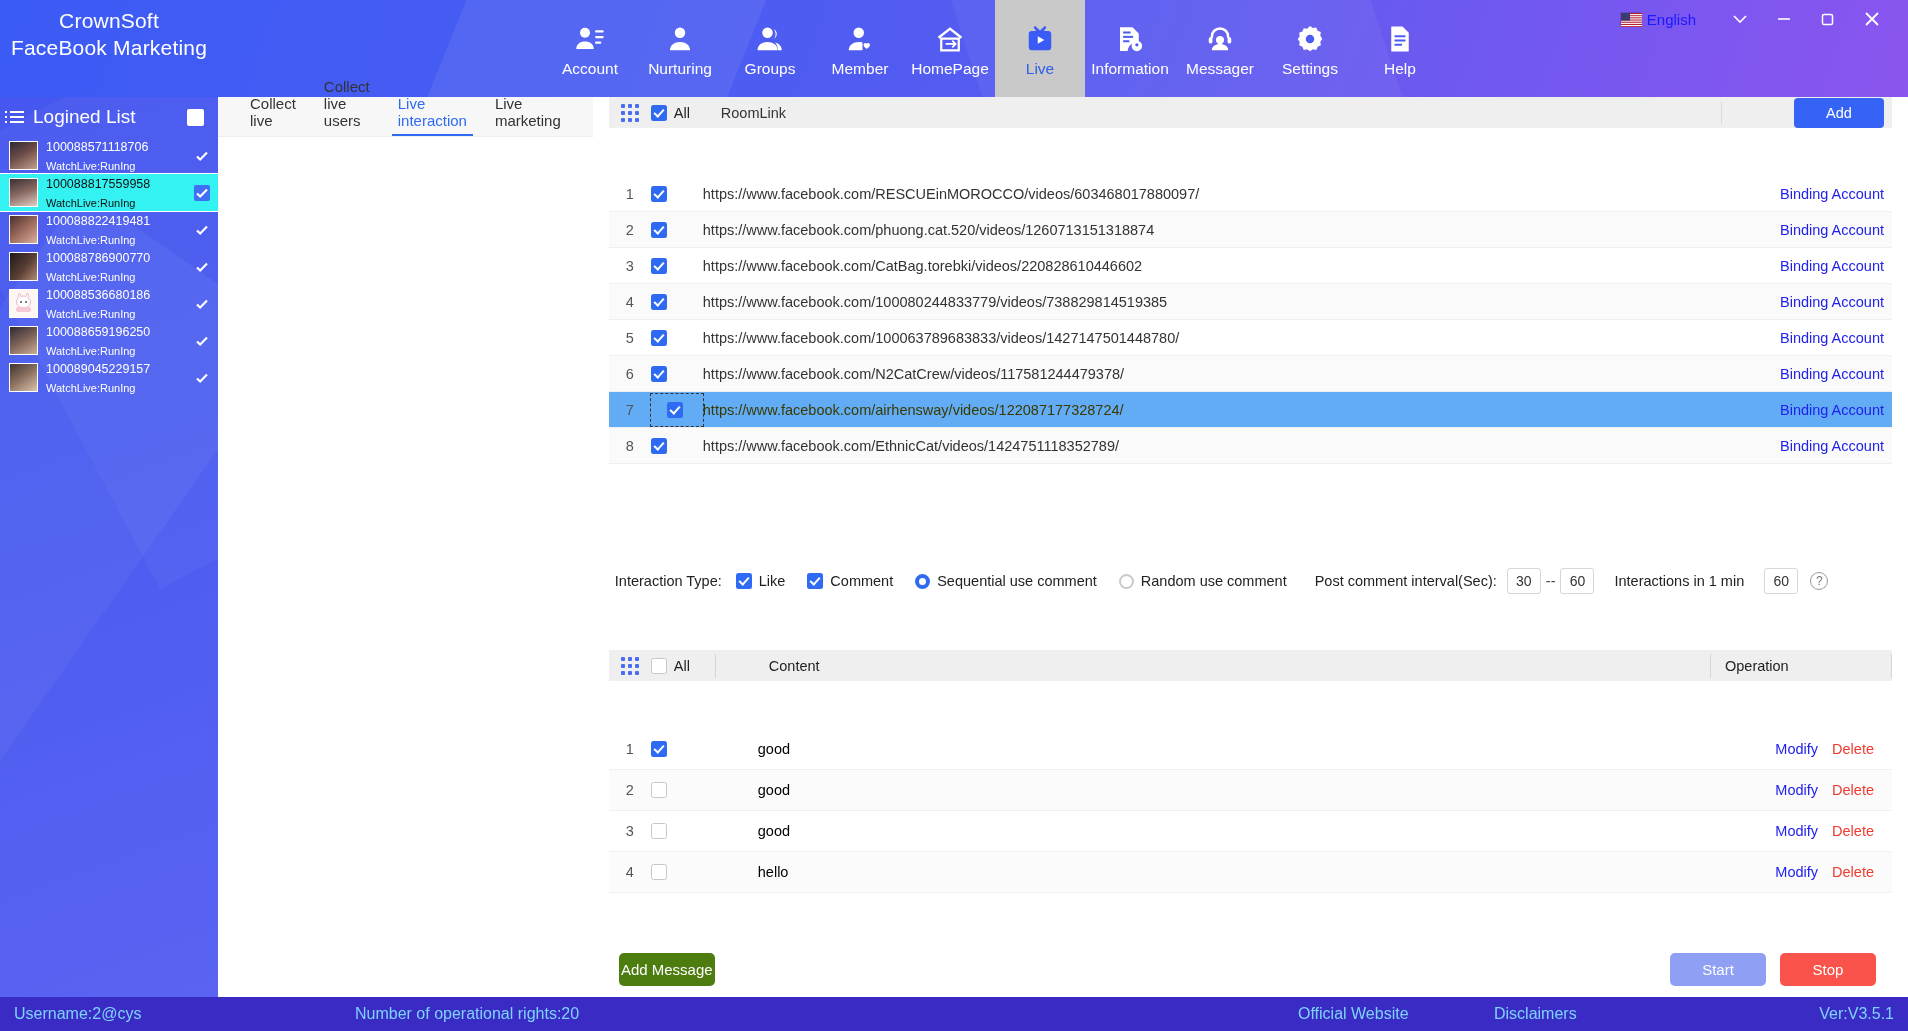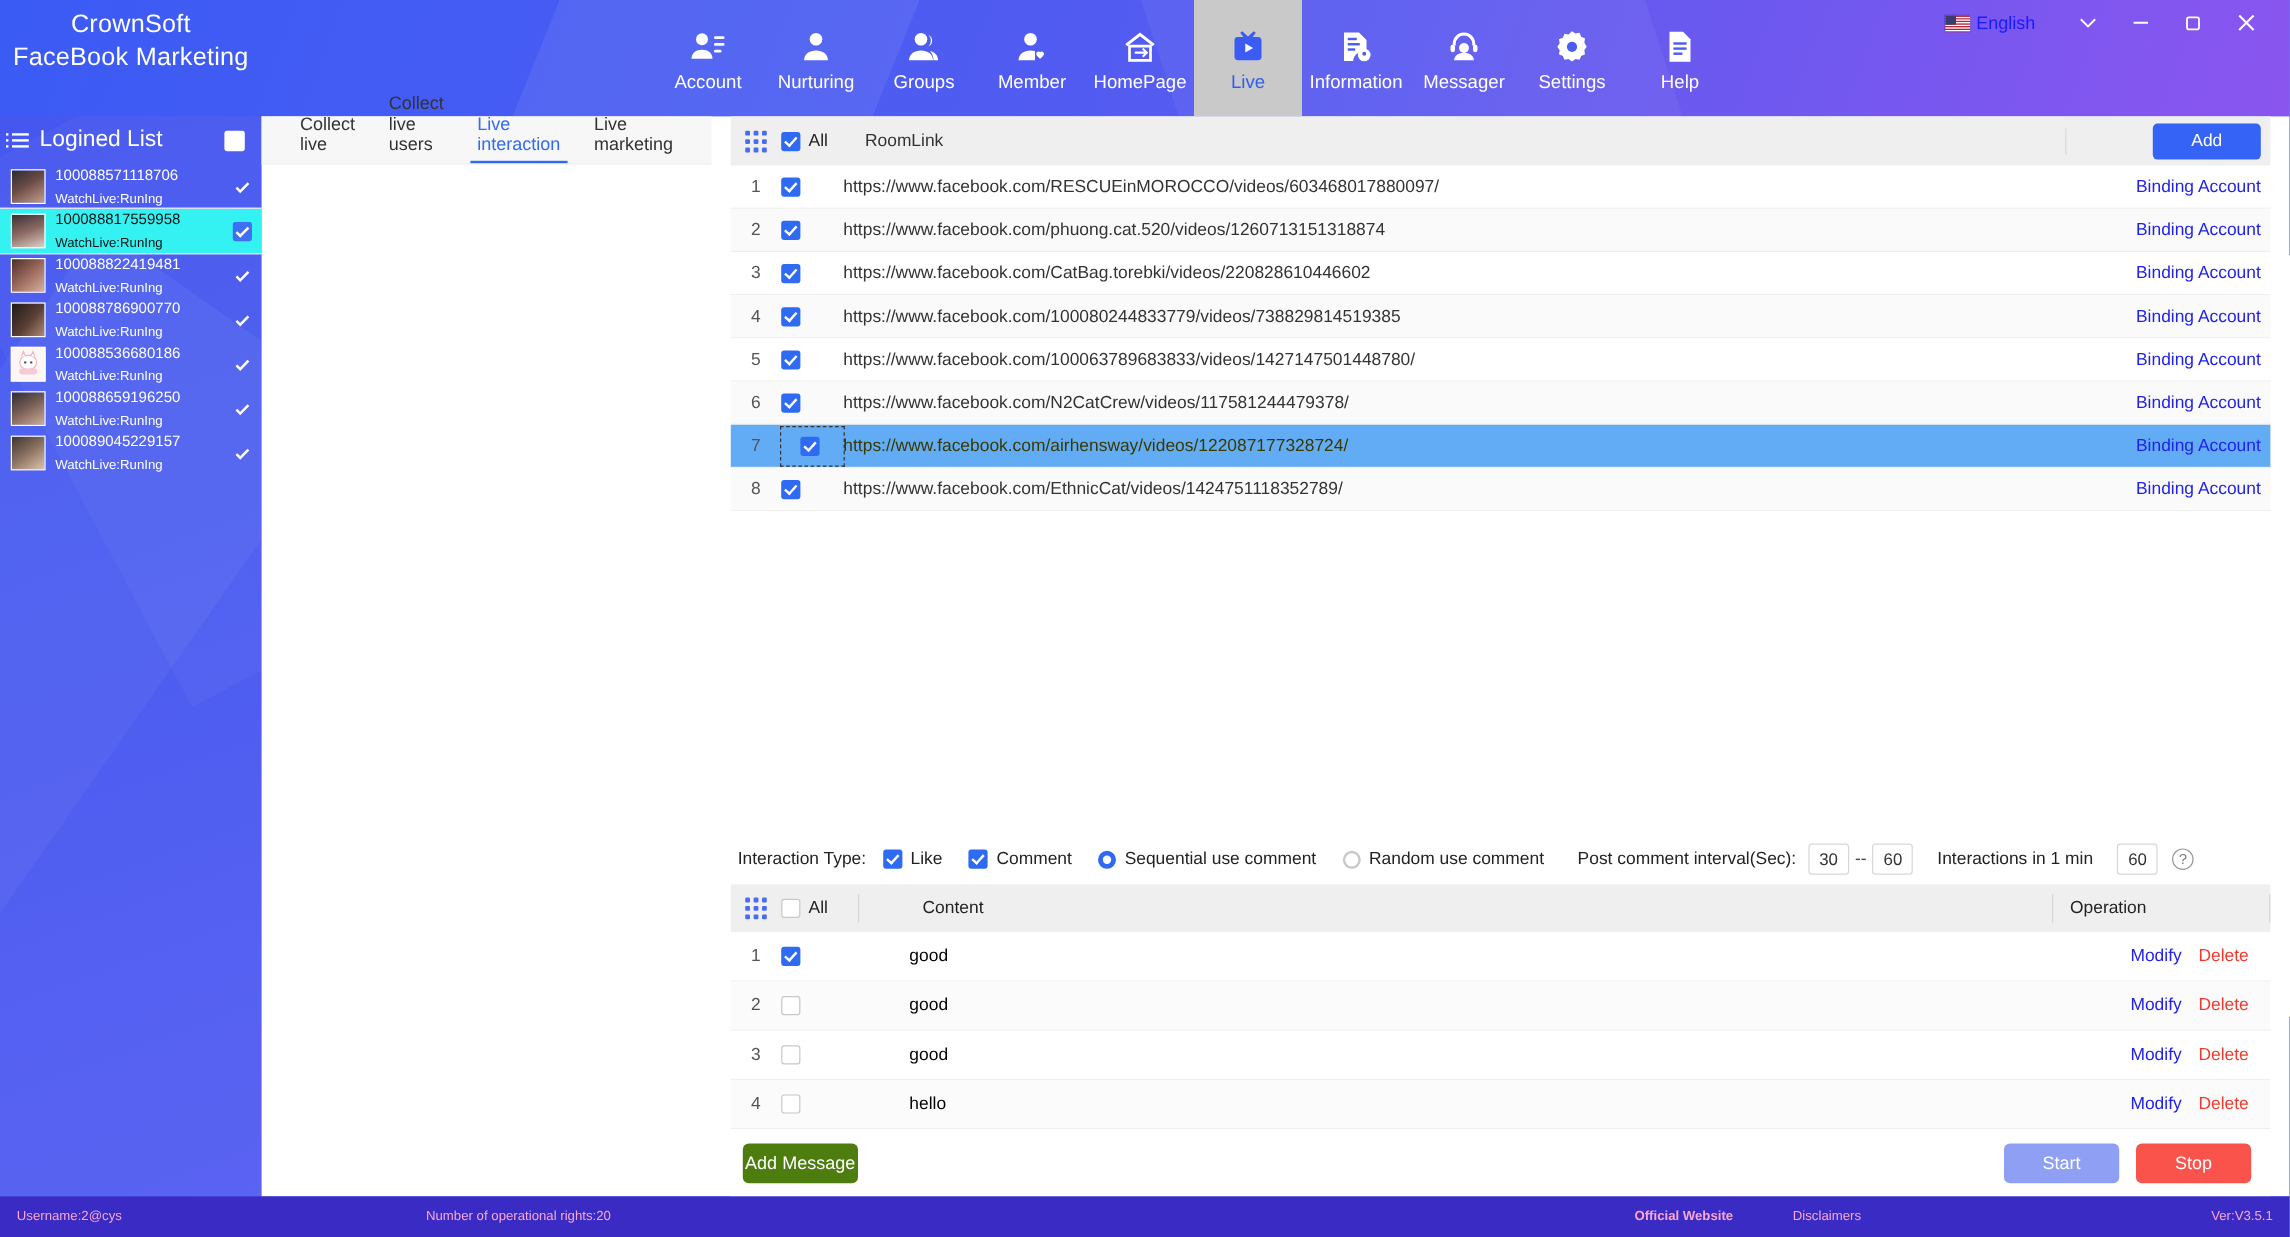--- a/index.html
+++ b/index.html
@@ -127,21 +127,21 @@
   }
   .tab {
     padding: 0 14px 7px 14px; font-size: 15px; color: #333;
     cursor: pointer; position: relative;
   }
   .tab.active { color: #2f6bf2; }
   .tab.active::after {
     content:""; position:absolute; left: 8px; right: 8px; bottom: 0; height: 2px; background:#2f6bf2;
   }
 
-  .panel { flex: 1 1 auto; min-height:0; display:flex; flex-direction:column; padding: 0 16px 0 16px;}
+  .panel { flex: 1 1 auto; min-height:0; display:flex; flex-direction:column; padding: 0 16px 0 16px; gap: 48px;}
 
   
   .tbl-head {
     height: 41px; background:#efefef; display:flex; align-items:center;
     font-size: 14.5px; color:#222;
   }
   .grip { width: 42px; display:flex; align-items:center; justify-content:center; }
   .grip .dots { display:grid; grid-template-columns: repeat(3, 4px); gap: 3px; }
   .grip .dots span { width:4px; height:4px; background:#4a6cf0; border-radius:1px; }
   .col-chk { width: 52px; display:flex; align-items:center; gap:7px; }
@@ -230,25 +230,25 @@
     border:none; border-radius:5px; color:#fff; font-size:15px; cursor:pointer;
     font-family: inherit;
   }
   .btn-add { background:#4d7c0f; width: 96px; height: 33px; }
   .btn-start { background:#8e9ff4; width: 96px; height: 33px; margin-left:auto; }
   .btn-stop { background:#f9534c; width: 96px; height: 33px; margin-left: 14px; margin-right: 6px;}
 
   
   .statusbar {
     height: 34px; flex: 0 0 34px; background:#3a2bc4;
-    display:flex; align-items:center; color:#f9a8d4; font-size:11px; position:relative;
+    display:flex; align-items:center; color:#7dd3fc; font-size:16px; position:relative;
   }
   .sb-user { position:absolute; left: 14px; }
   .sb-rights { position:absolute; left: 355px; }
-  .sb-site { position:absolute; left: 1362px; cursor:pointer;font-weight:bold;}
+  .sb-site { position:absolute; left: 1298px; cursor:pointer;}
   .sb-disc { position:absolute; left: 1494px; cursor:pointer;}
   .sb-ver { position:absolute; right: 14px; }
 </style>
 </head>
 <body>
 
 <div class="app">
 
   <div class="topbar">
     <div class="brand">

